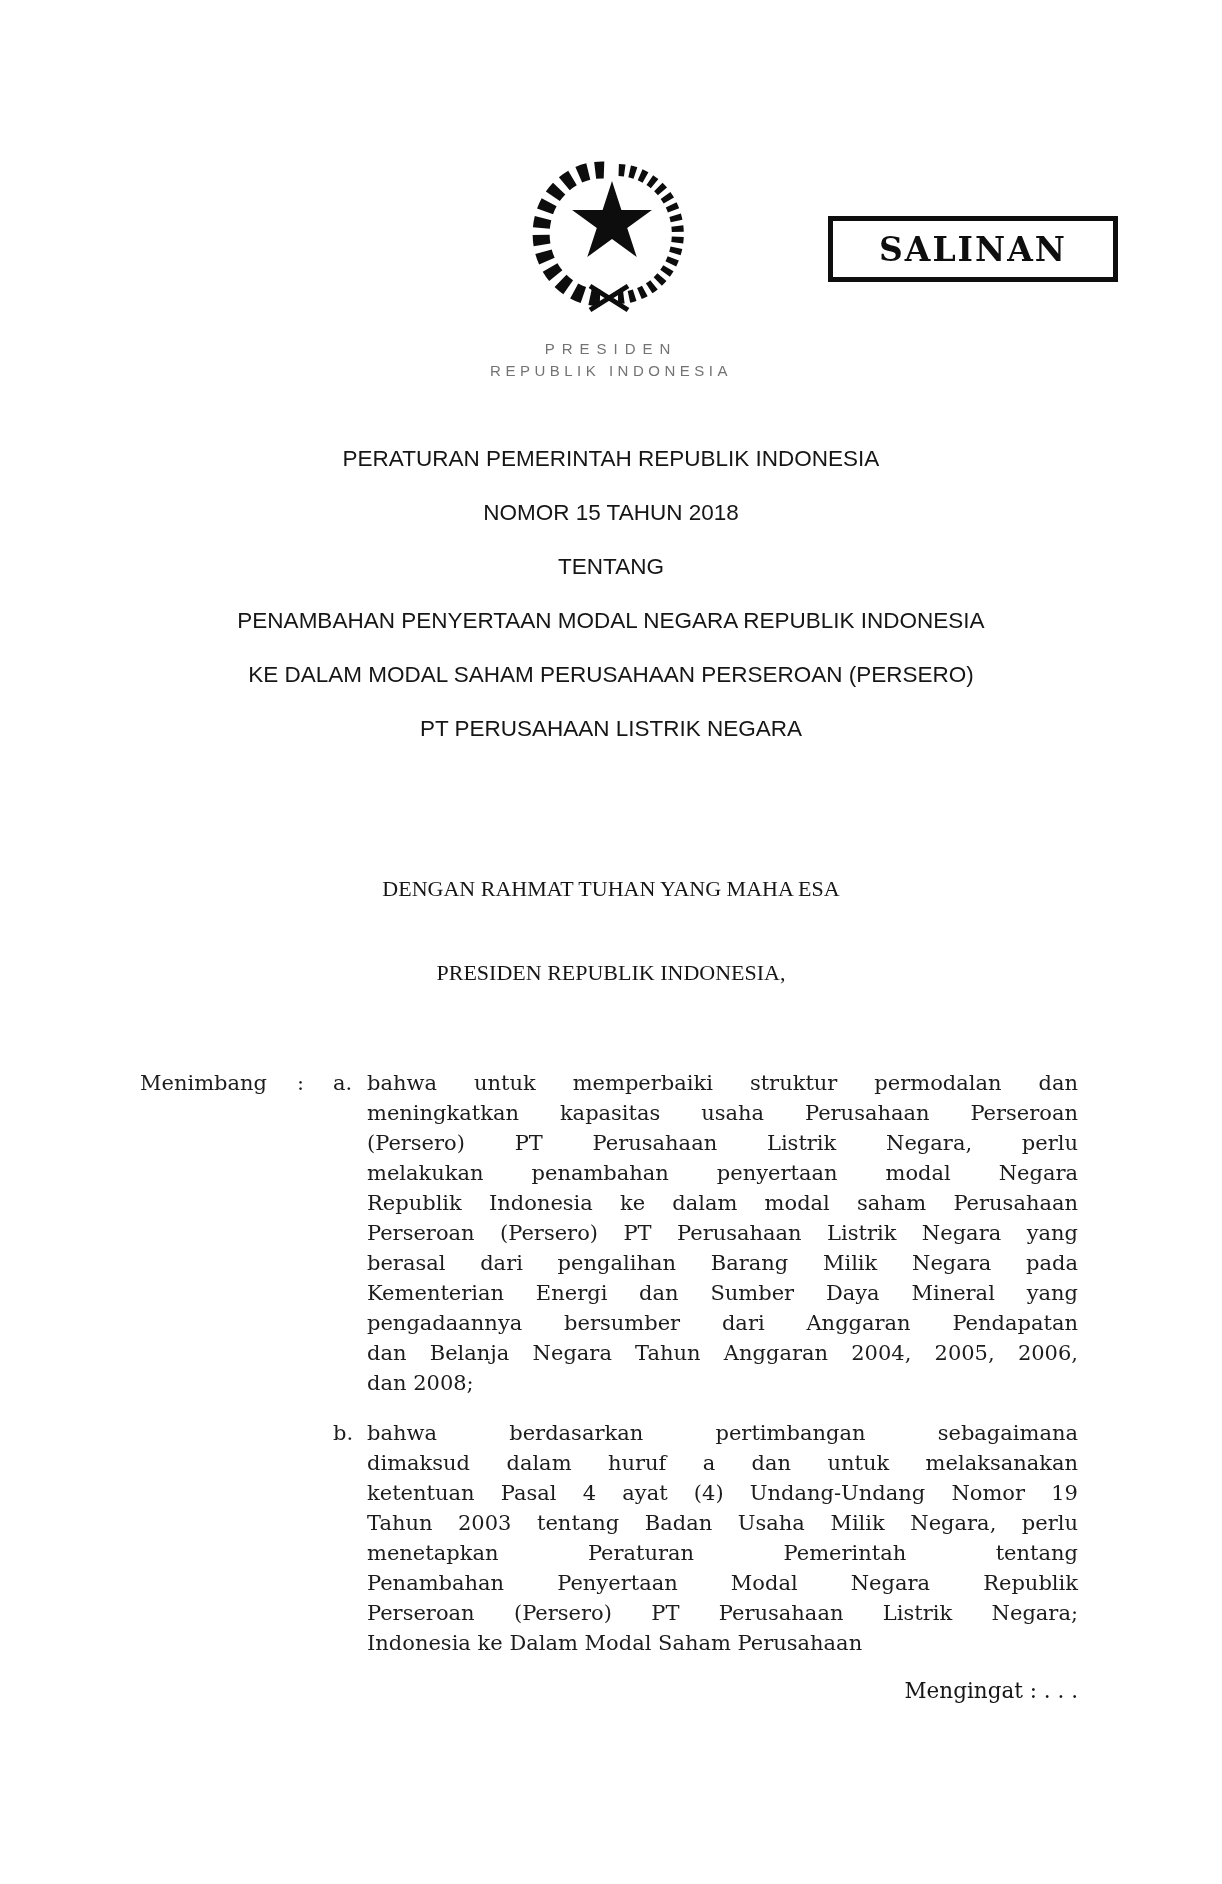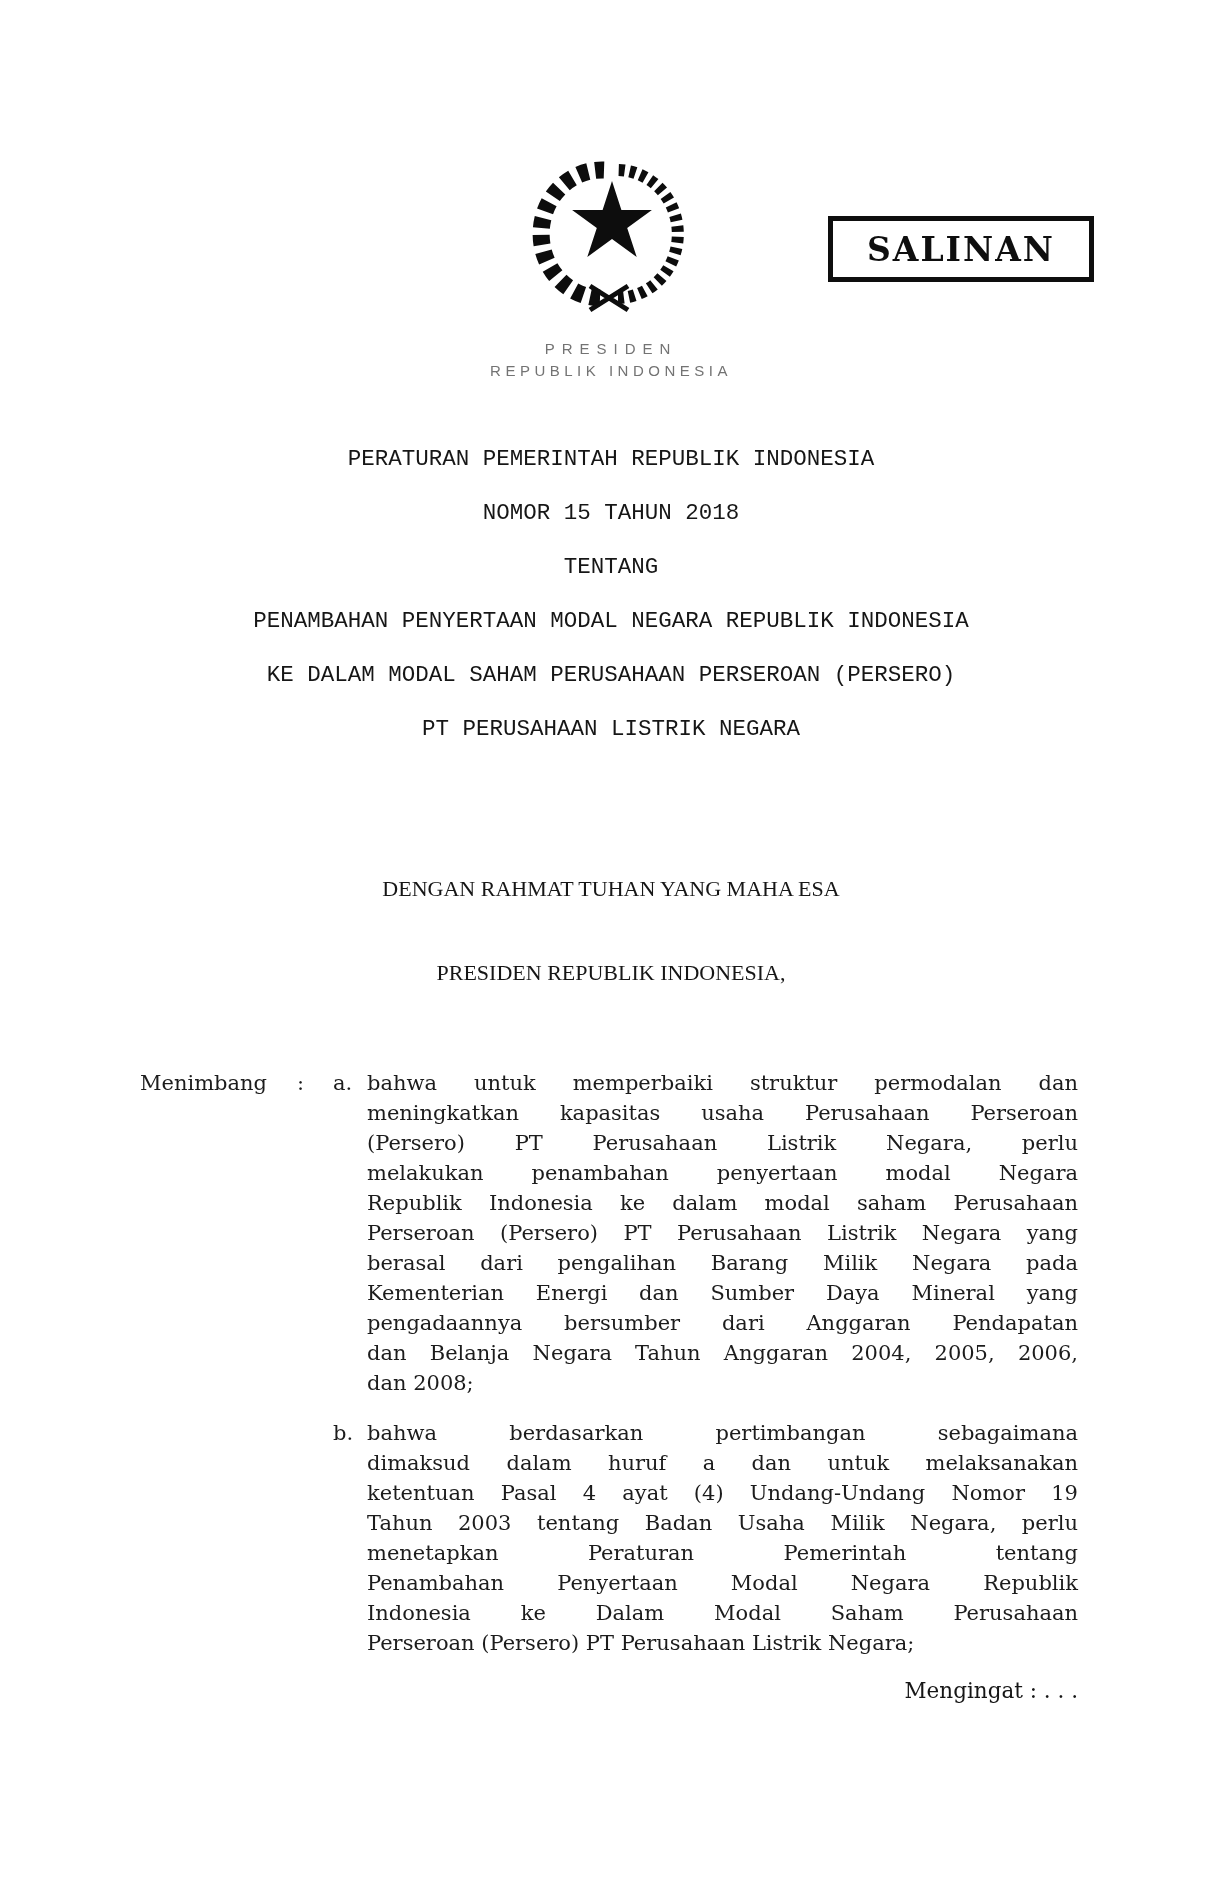--- a/index.html
+++ b/index.html
@@ -12,28 +12,28 @@
     overflow:hidden;
   }
   
   .emblem{position:absolute;left:530px;top:158px;width:158px;height:156px;}
   .letterhead{position:absolute;left:0;top:338px;width:1222px;text-align:center;
     font-family:"Liberation Sans", sans-serif;color:#737373;}
   .letterhead .lh1{font-size:15px;letter-spacing:7px;line-height:22px;}
   .letterhead .lh2{font-size:15px;letter-spacing:4.5px;line-height:22px;}
   
   .salinan{
-    position:absolute;left:828px;top:216px;width:266px;height:66px;
+    position:absolute;left:828px;top:216px;width:290px;height:66px;
     border:5px solid #0e0e0e;box-sizing:border-box;
     display:flex;align-items:center;justify-content:center;
     font-family:"DejaVu Serif", serif;font-weight:bold;font-size:33px;letter-spacing:2px;color:#0e0e0e;
   }
   
   .title-block{position:absolute;left:0;top:448px;width:1222px;text-align:center;
-    font-family:Liberation Mono, monospace;font-size:22.5px;color:#161616;}
+    font-family:Liberation Sans, sans-serif;font-size:22.5px;color:#161616;}
   .title-line{height:22px;line-height:22px;margin-bottom:32px;white-space:nowrap;}
   .invocation{position:absolute;left:0;top:876px;width:1222px;text-align:center;
     font-family:"Liberation Serif", serif;font-size:22px;color:#161616;}
   .authority{position:absolute;left:0;top:960px;width:1222px;text-align:center;
     font-family:"Liberation Serif", serif;font-size:22px;color:#161616;}
   
   .considerations{position:absolute;left:0;top:1068px;width:1222px;font-size:21px;line-height:30px;}
   .cons-label{position:absolute;left:128px;top:0;margin-left:12px;}
   .cons-colon{position:absolute;left:297px;top:0;}
   .cons-items{position:absolute;left:333px;top:0;width:745px;}
@@ -105,22 +105,22 @@
         </div>
         <div class="item">
           <div class="marker">b.</div>
           <div class="item-body">
             <div class="body-line">bahwa berdasarkan pertimbangan sebagaimana</div>
             <div class="body-line">dimaksud dalam huruf a dan untuk melaksanakan</div>
             <div class="body-line">ketentuan Pasal 4 ayat (4) Undang-Undang Nomor 19</div>
             <div class="body-line">Tahun 2003 tentang Badan Usaha Milik Negara, perlu</div>
             <div class="body-line">menetapkan Peraturan Pemerintah tentang</div>
             <div class="body-line">Penambahan Penyertaan Modal Negara Republik</div>
+            <div class="body-line">Perseroan (Persero) PT Perusahaan Listrik Negara;</div>
             <div class="body-line">Indonesia ke Dalam Modal Saham Perusahaan</div>
-            <div class="body-line">Perseroan (Persero) PT Perusahaan Listrik Negara;</div>
           </div>
         </div>
       </div>
   </div>
 
   <div class="catchword">Mengingat : . . .</div>
 
 </div>
 
 </body></html>

